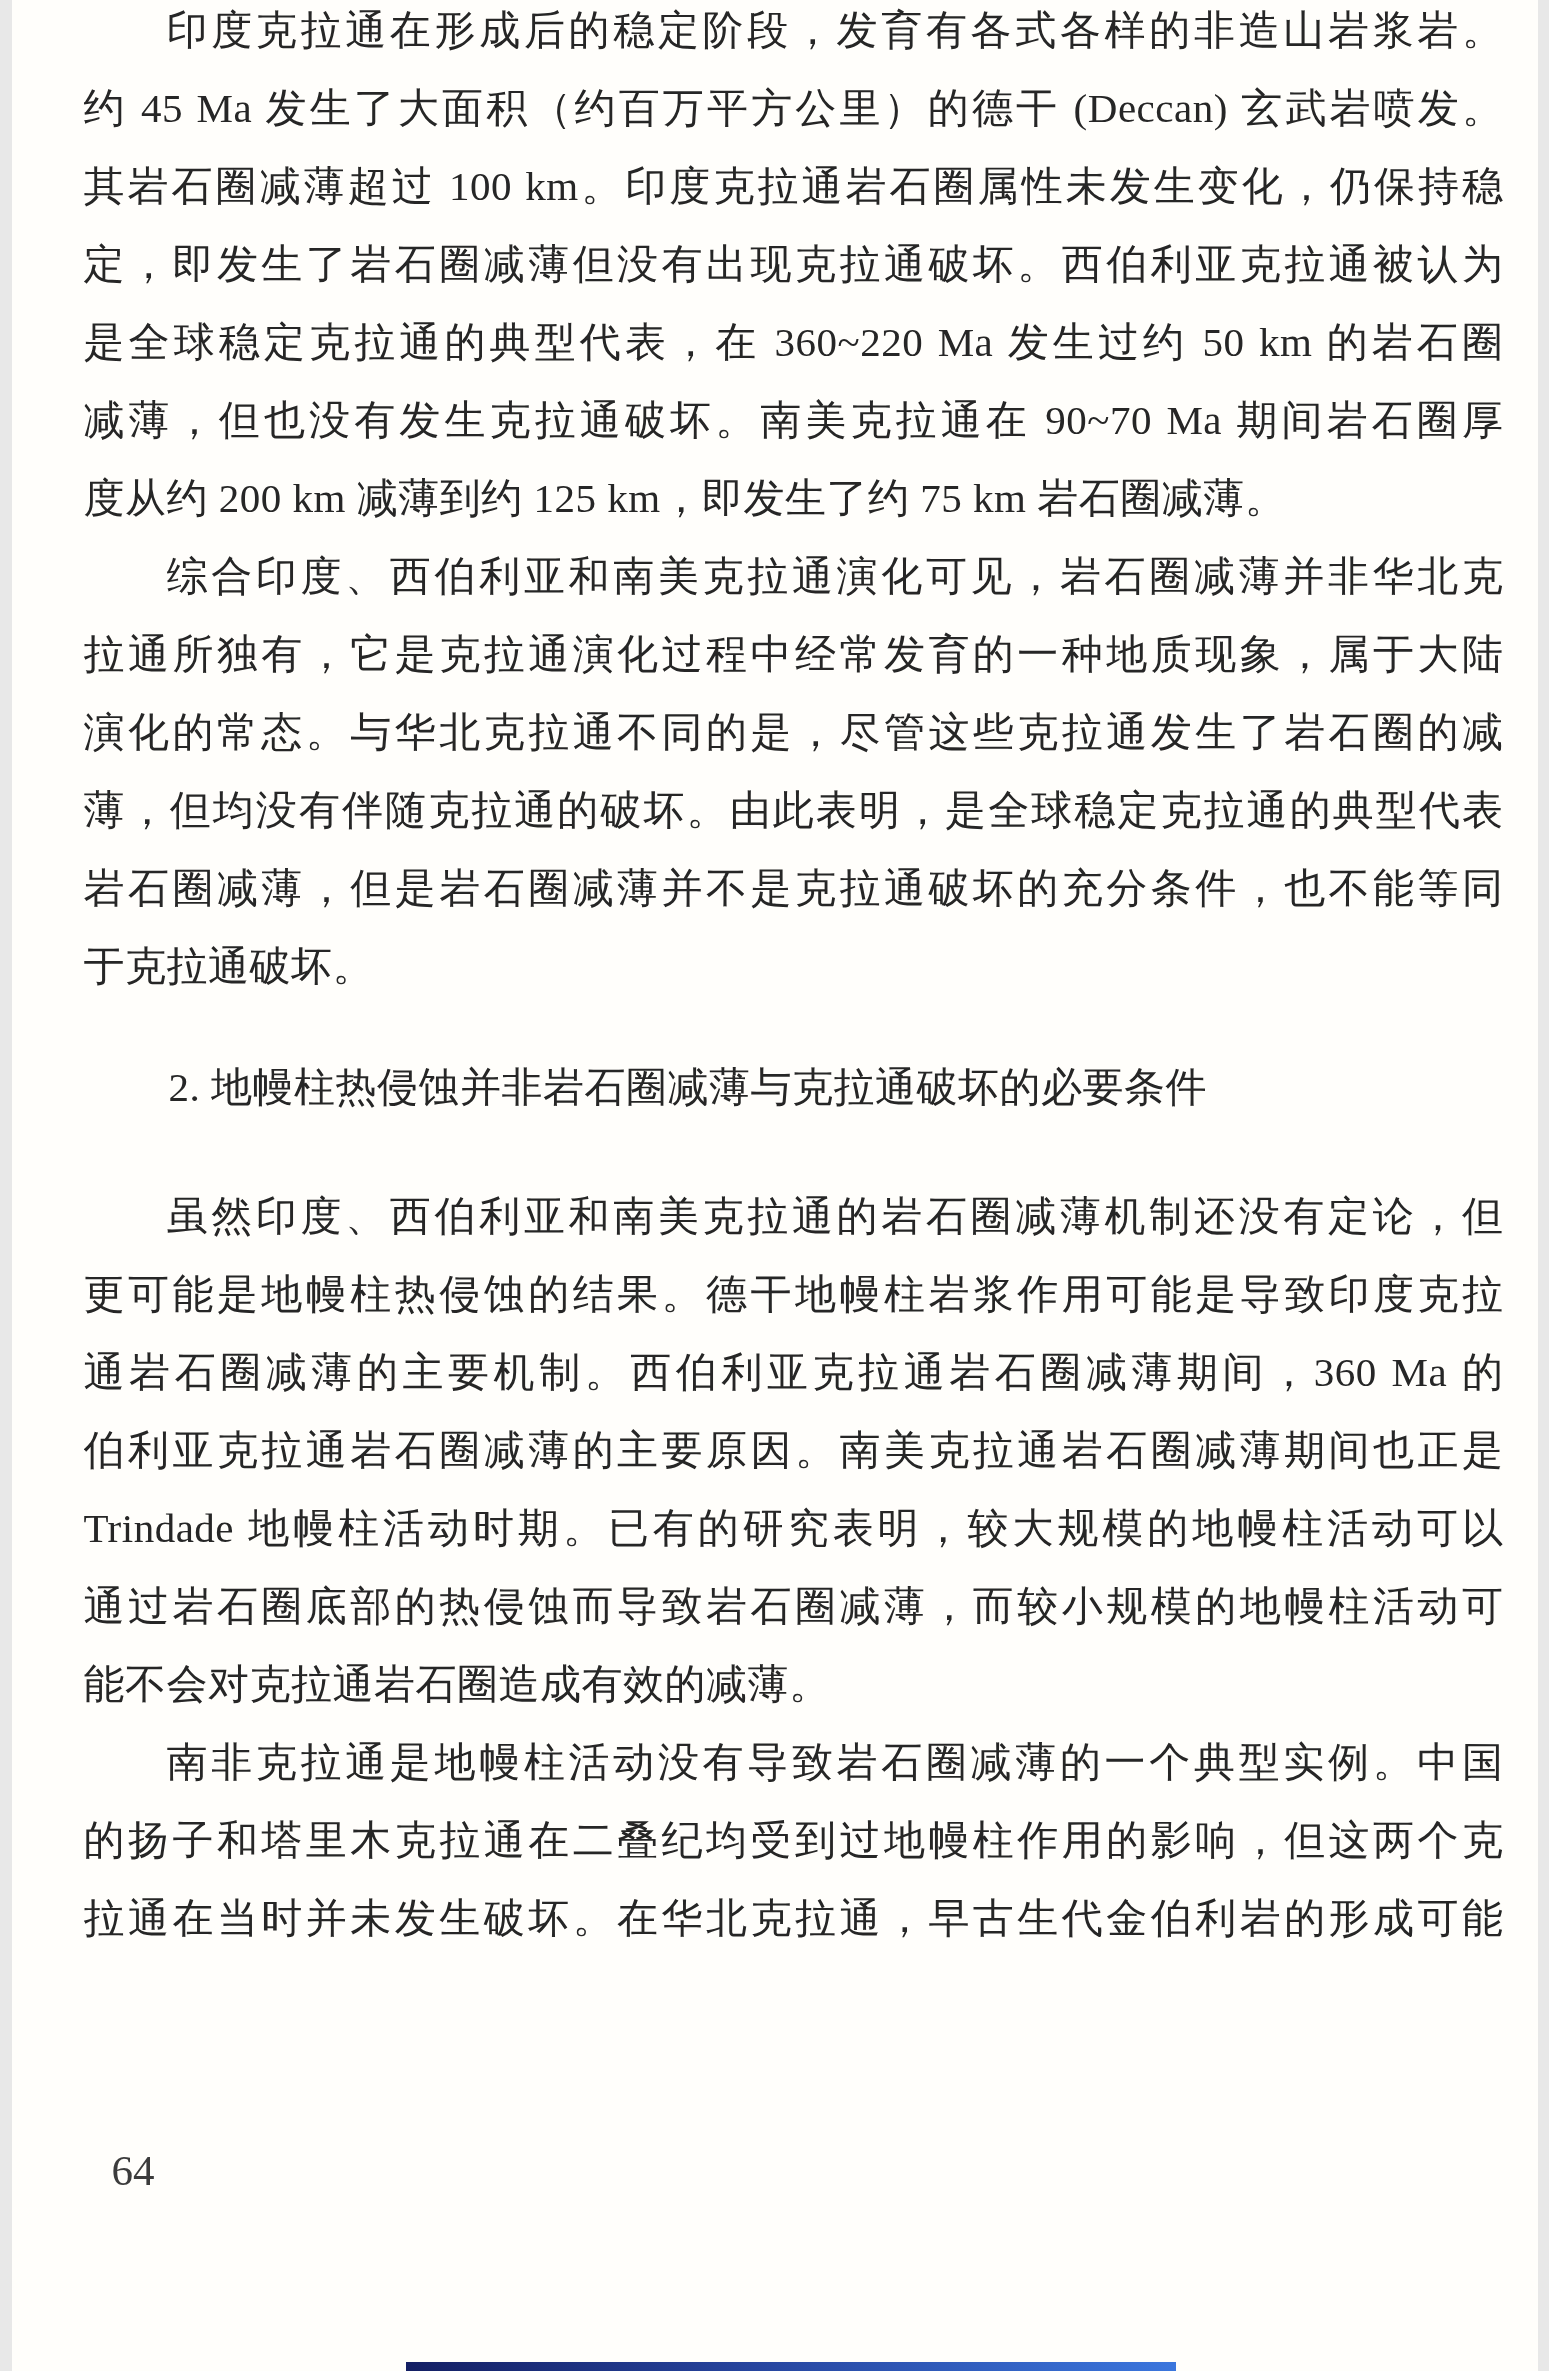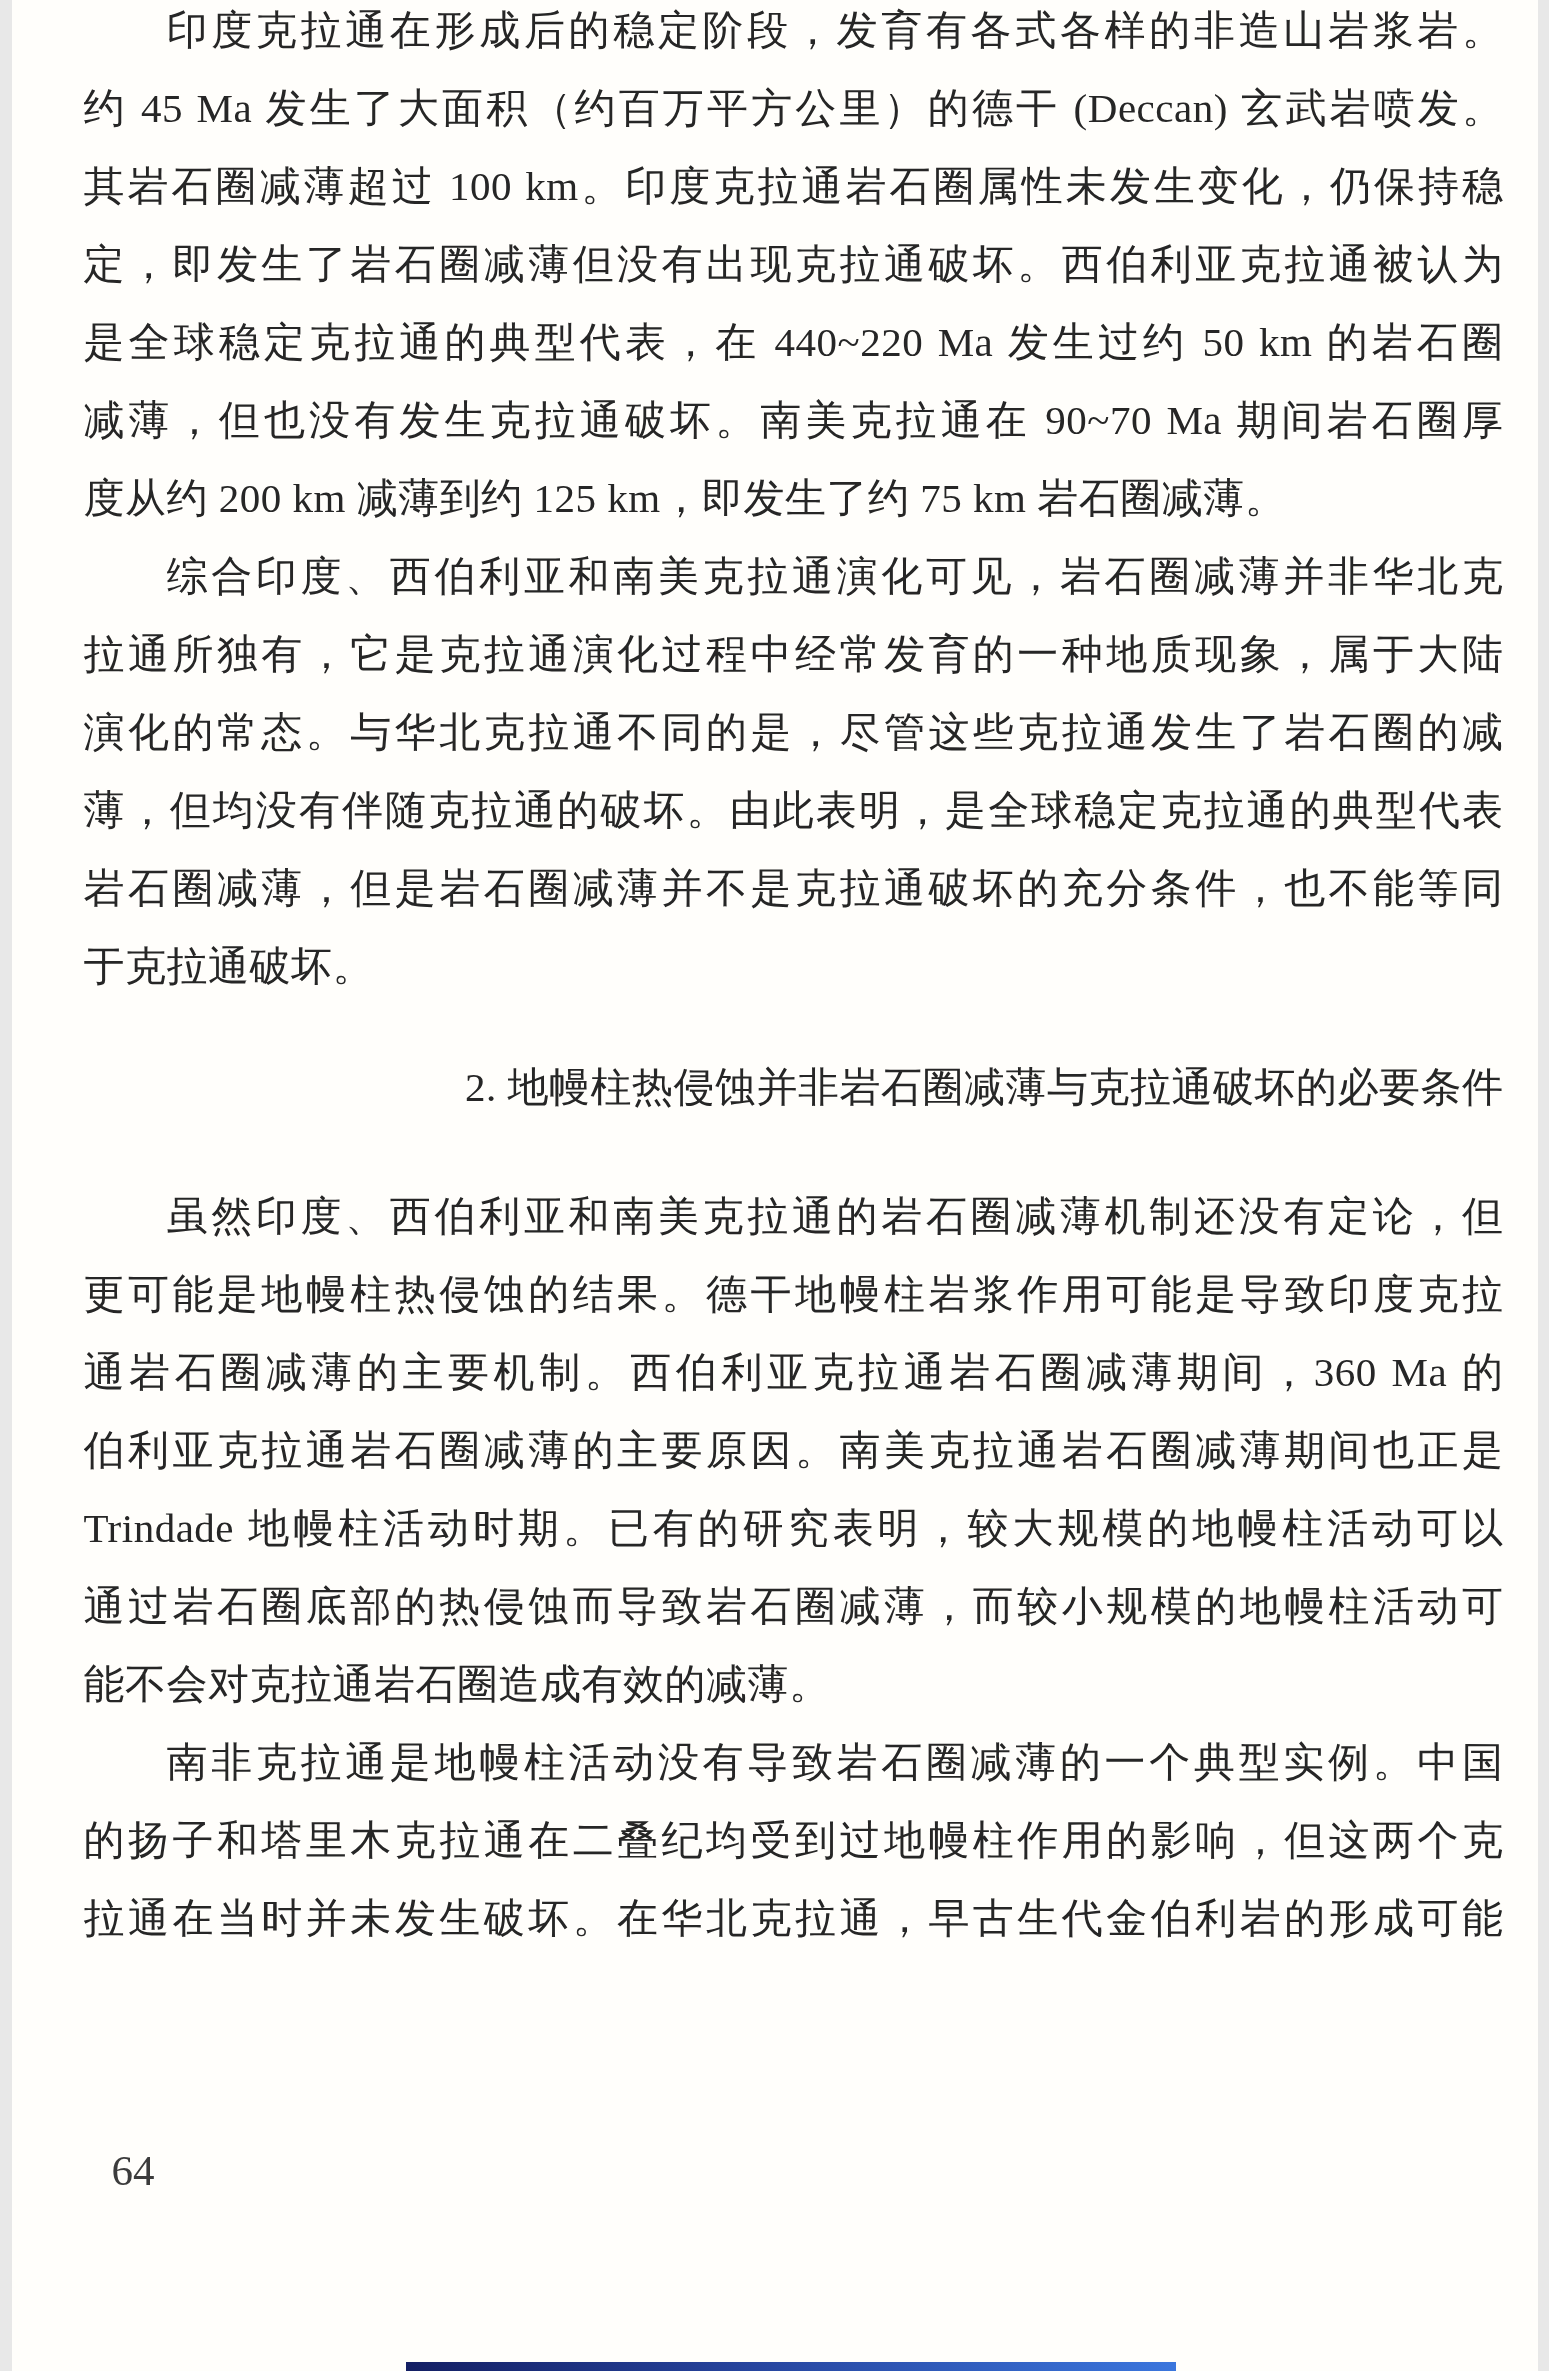--- a/index.html
+++ b/index.html
@@ -29,21 +29,21 @@
     letter-spacing: 0.5px;
   }
   .line.end { text-align-last: left; }
   .line.indent { padding-left: 83px; }
   .heading {
     height: 78px;
     line-height: 78px;
     font-size: 41px;
     padding-left: 85px;
     margin: 43px 0 51px 0;
-    text-align: right;
+    text-align: left;
     letter-spacing: 0.5px;
   }
   .page-number {
     position: absolute;
     left: 100px;
     top: 2149px;
     font-size: 43px;
     line-height: 1;
     color: #3c3c3c;
   }
@@ -58,21 +58,21 @@
 </style>
 </head>
 <body>
 
 <div class="page">
   <div class="text-block">
     <div class="line indent">印度克拉通在形成后的稳定阶段，发育有各式各样的非造山岩浆岩。</div>
     <div class="line">约 45 Ma 发生了大面积（约百万平方公里）的德干 (Deccan) 玄武岩喷发。</div>
     <div class="line">其岩石圈减薄超过 100 km。印度克拉通岩石圈属性未发生变化，仍保持稳</div>
     <div class="line">定，即发生了岩石圈减薄但没有出现克拉通破坏。西伯利亚克拉通被认为</div>
-    <div class="line">是全球稳定克拉通的典型代表，在 440~220 Ma 发生过约 50 km 的岩石圈</div>
+    <div class="line">是全球稳定克拉通的典型代表，在 360~220 Ma 发生过约 50 km 的岩石圈</div>
     <div class="line">减薄，但也没有发生克拉通破坏。南美克拉通在 90~70 Ma 期间岩石圈厚</div>
     <div class="line end">度从约 200 km 减薄到约 125 km，即发生了约 75 km 岩石圈减薄。</div>
     <div class="line indent">综合印度、西伯利亚和南美克拉通演化可见，岩石圈减薄并非华北克</div>
     <div class="line">拉通所独有，它是克拉通演化过程中经常发育的一种地质现象，属于大陆</div>
     <div class="line">演化的常态。与华北克拉通不同的是，尽管这些克拉通发生了岩石圈的减</div>
     <div class="line">薄，但均没有伴随克拉通的破坏。由此表明，是全球稳定克拉通的典型代表</div>
     <div class="line">岩石圈减薄，但是岩石圈减薄并不是克拉通破坏的充分条件，也不能等同</div>
     <div class="line end">于克拉通破坏。</div>
 
     <div class="heading">2. 地幔柱热侵蚀并非岩石圈减薄与克拉通破坏的必要条件</div>

